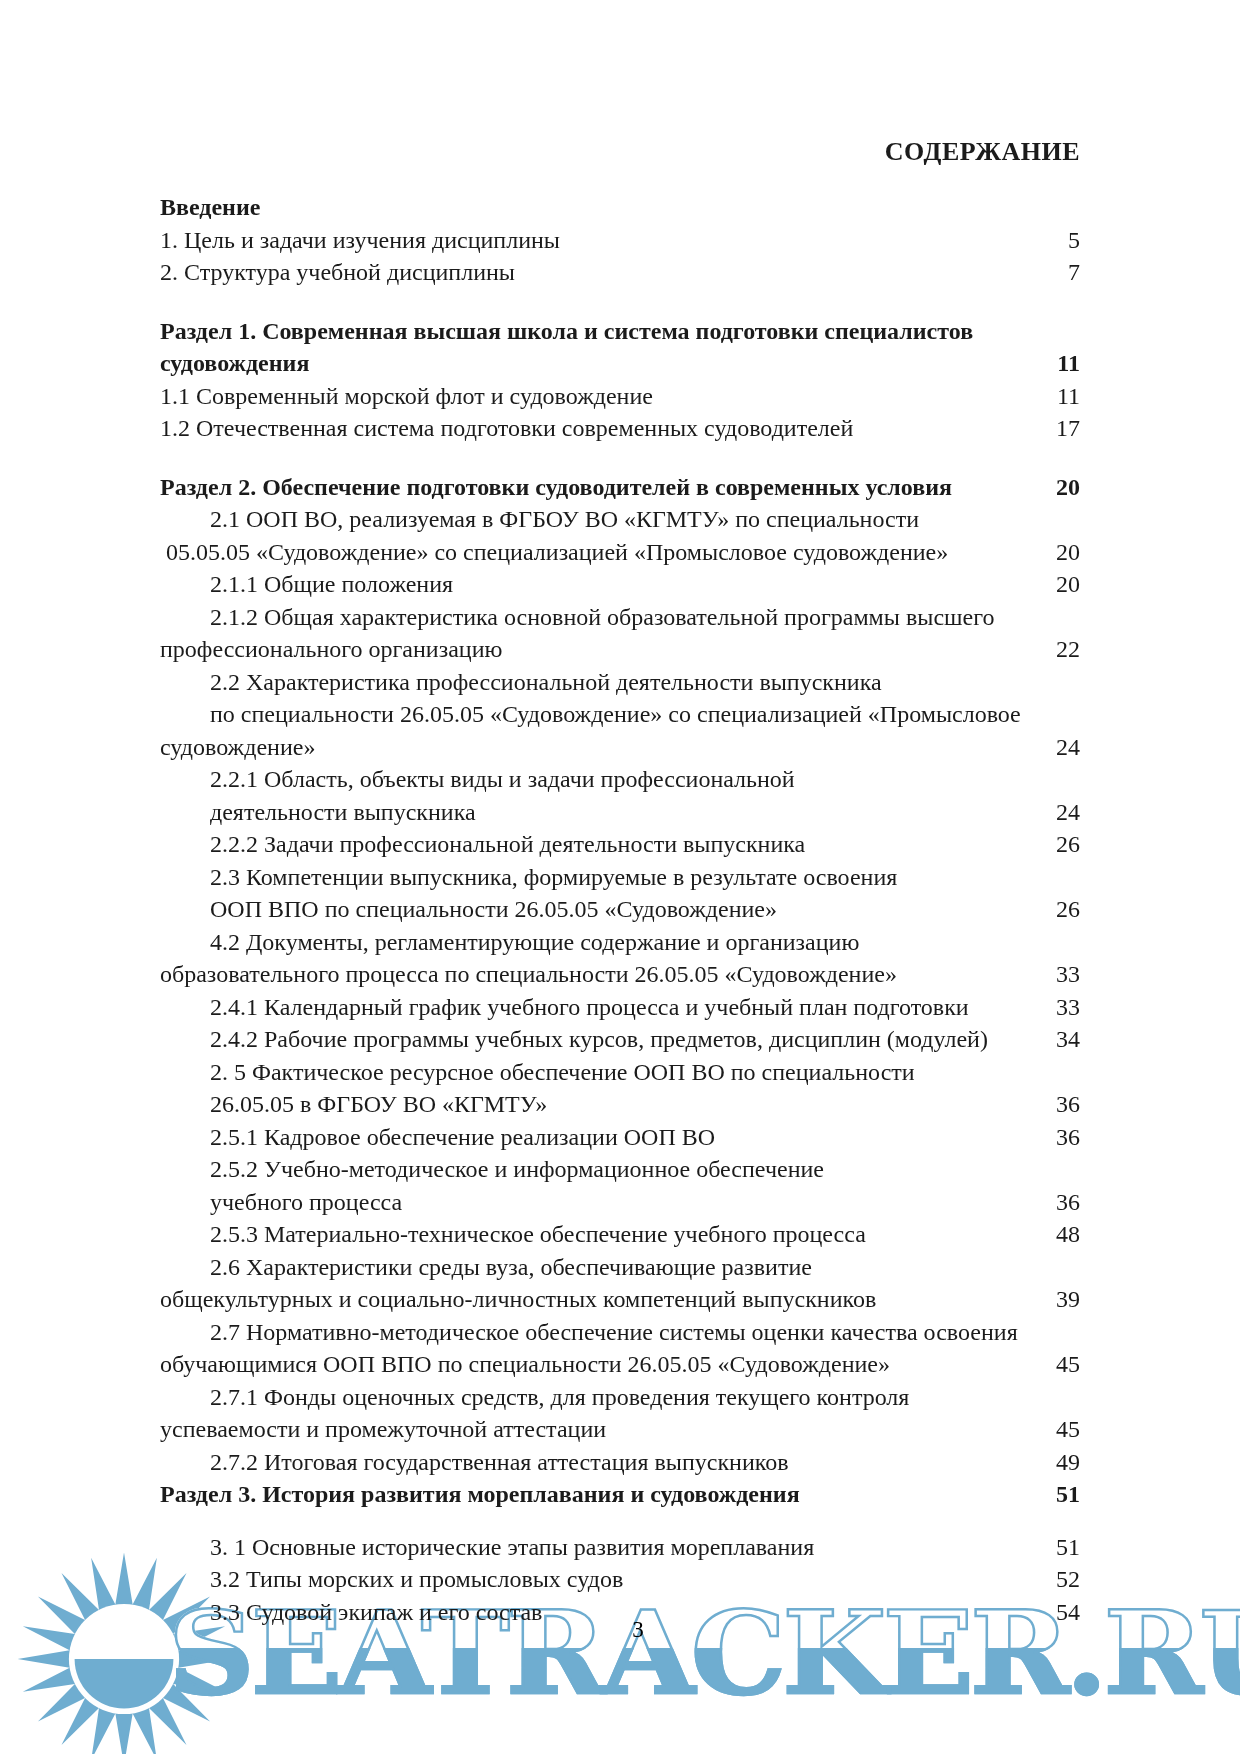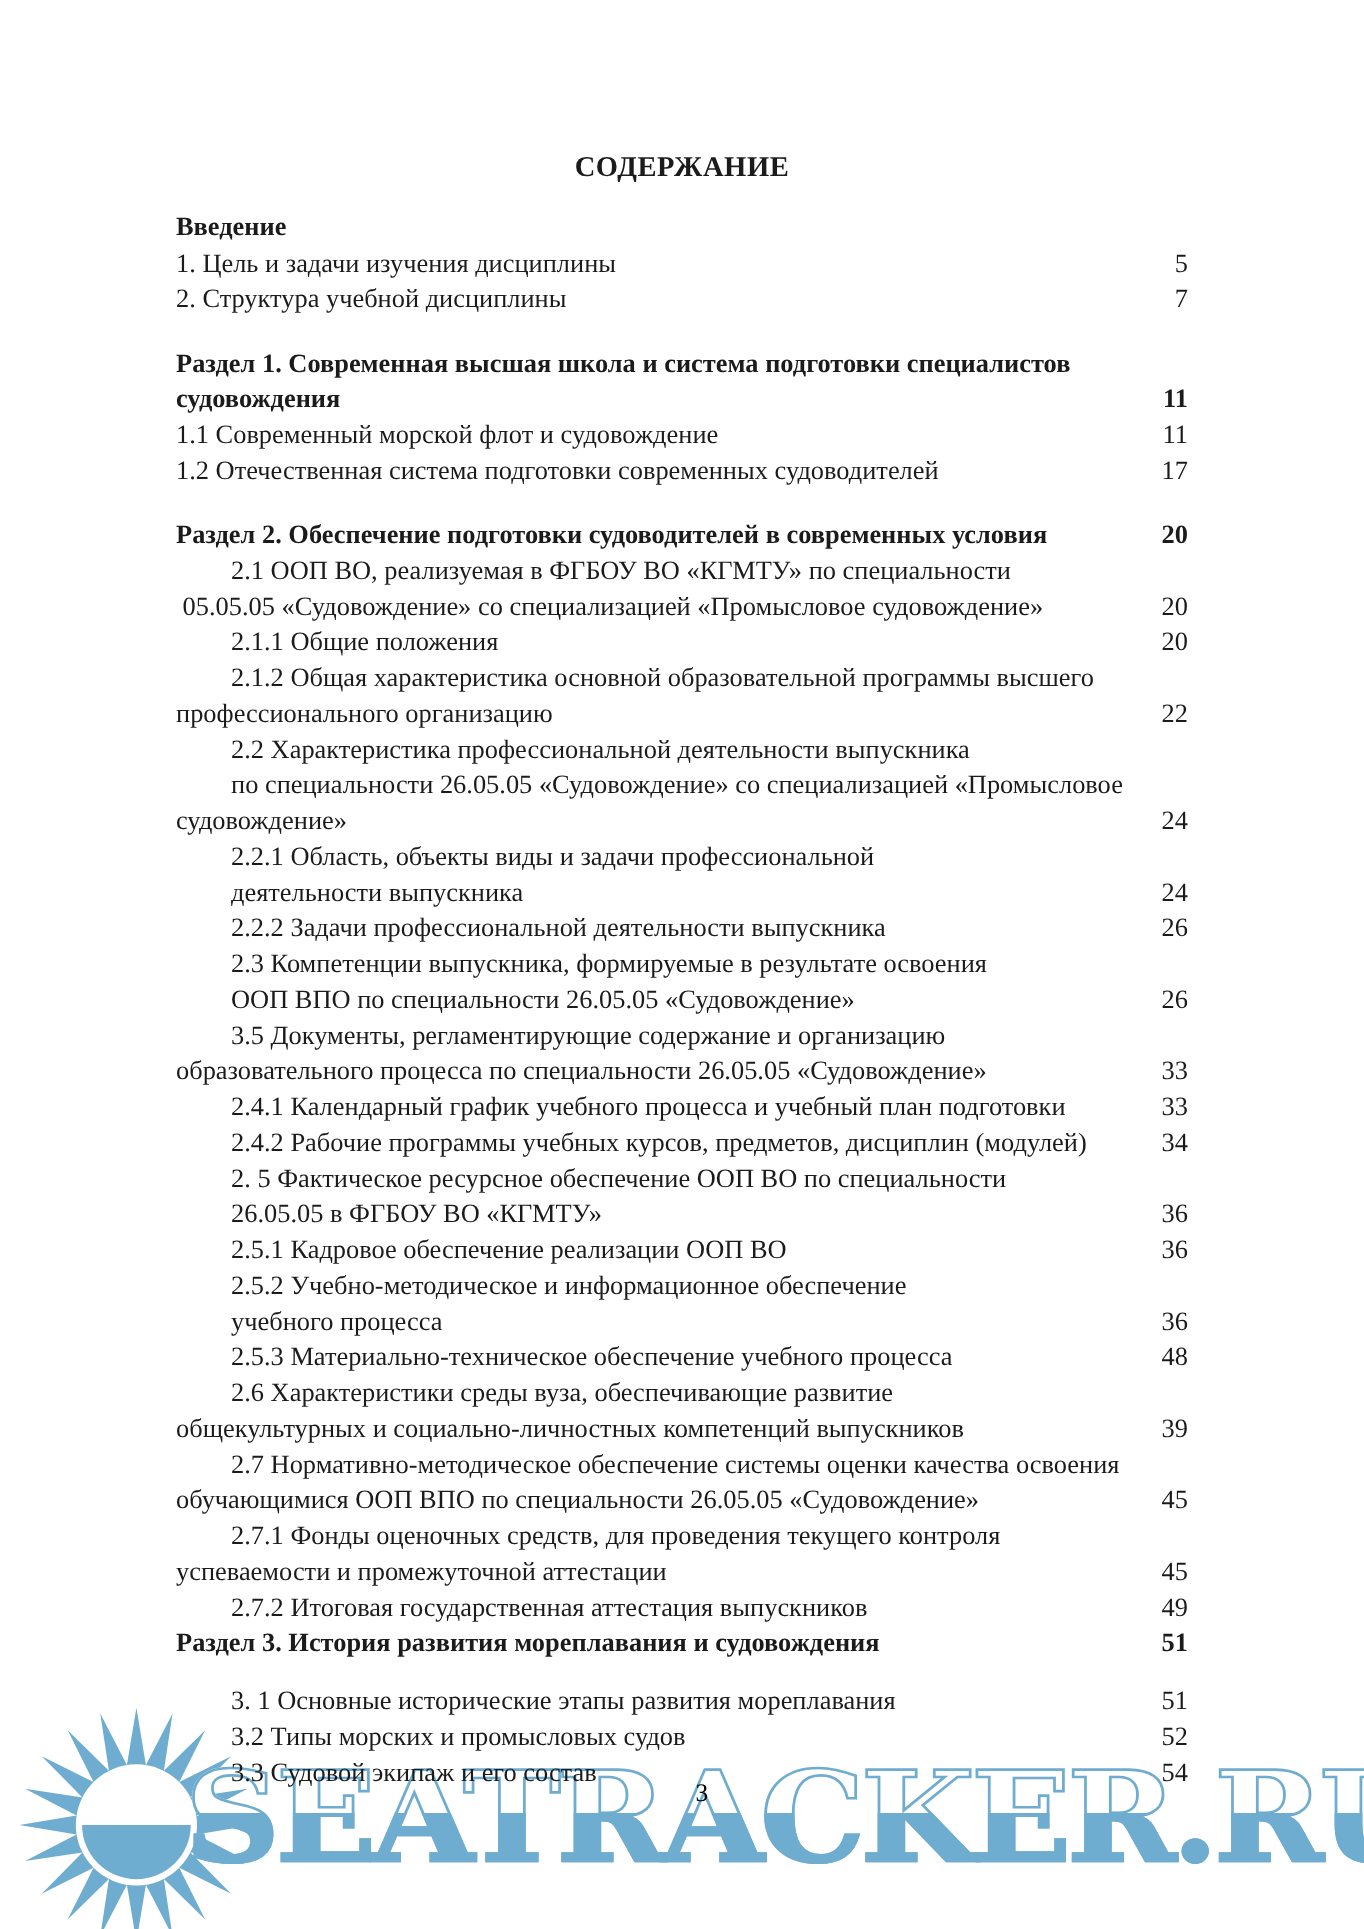--- a/index.html
+++ b/index.html
@@ -13,21 +13,21 @@
     color:#1b1b1b;
   }
   .content{
     position:absolute;
     left:160px;
     right:160px;
     top:137px;
     z-index:10;
   }
   .doc-title{
-    text-align:center;
+    text-align:right;
     font-weight:bold;
     font-size:26px;
     letter-spacing:0.5px;
     margin:0 0 12px 0;
   }
   .toc{display:block;margin-top:24px;}
   .toc-row{
     display:flex;
     align-items:baseline;
     line-height:32.5px;
@@ -192,21 +192,21 @@
         </div>
         <div class="toc-row ind-para">
           <span class="toc-text">2.3 Компетенции выпускника, формируемые в результате освоения</span>
           <span class="toc-page"></span>
         </div>
         <div class="toc-row ind-para">
           <span class="toc-text">ООП ВПО по специальности 26.05.05 «Судовождение»</span>
           <span class="toc-page">26</span>
         </div>
         <div class="toc-row ind-para">
-          <span class="toc-text">3.5  Документы, регламентирующие содержание и организацию</span>
+          <span class="toc-text">4.2  Документы, регламентирующие содержание и организацию</span>
           <span class="toc-page"></span>
         </div>
         <div class="toc-row ind-none">
           <span class="toc-text">образовательного процесса по специальности 26.05.05 «Судовождение»</span>
           <span class="toc-page">33</span>
         </div>
         <div class="toc-row ind-para">
           <span class="toc-text">2.4.1 Календарный график учебного процесса и учебный план подготовки</span>
           <span class="toc-page">33</span>
         </div>

